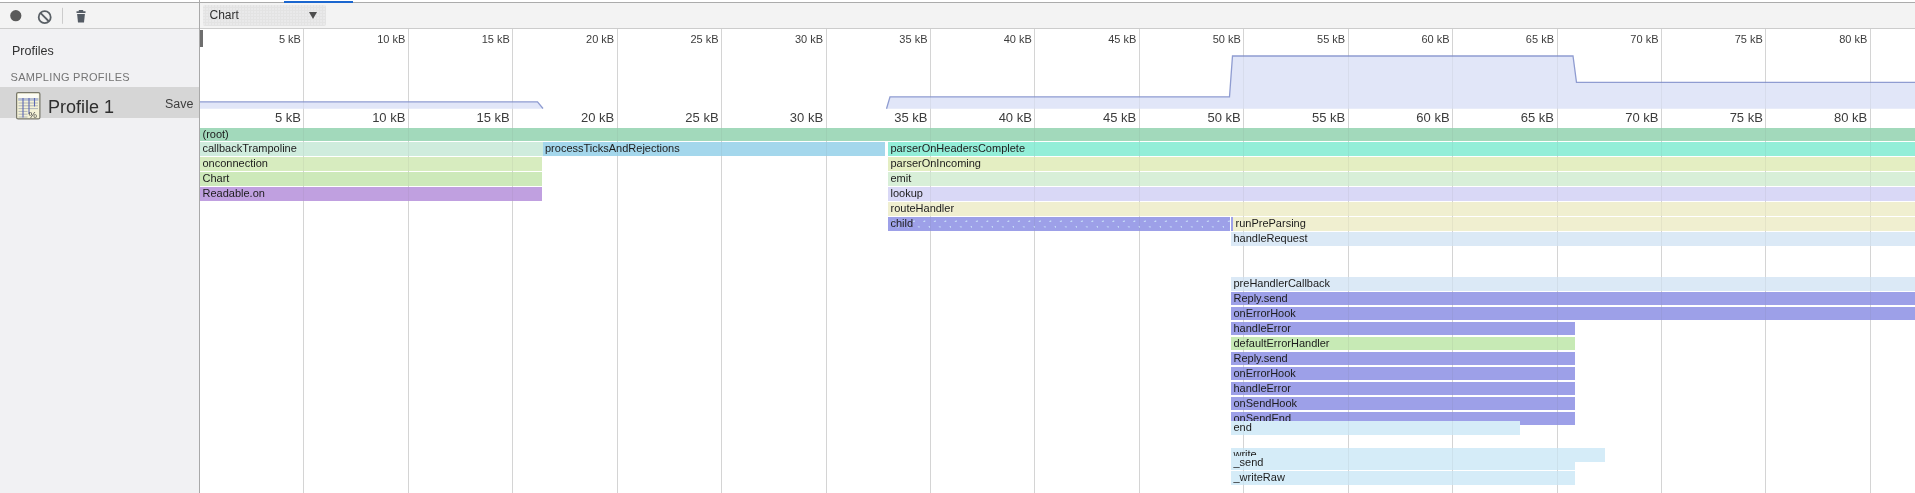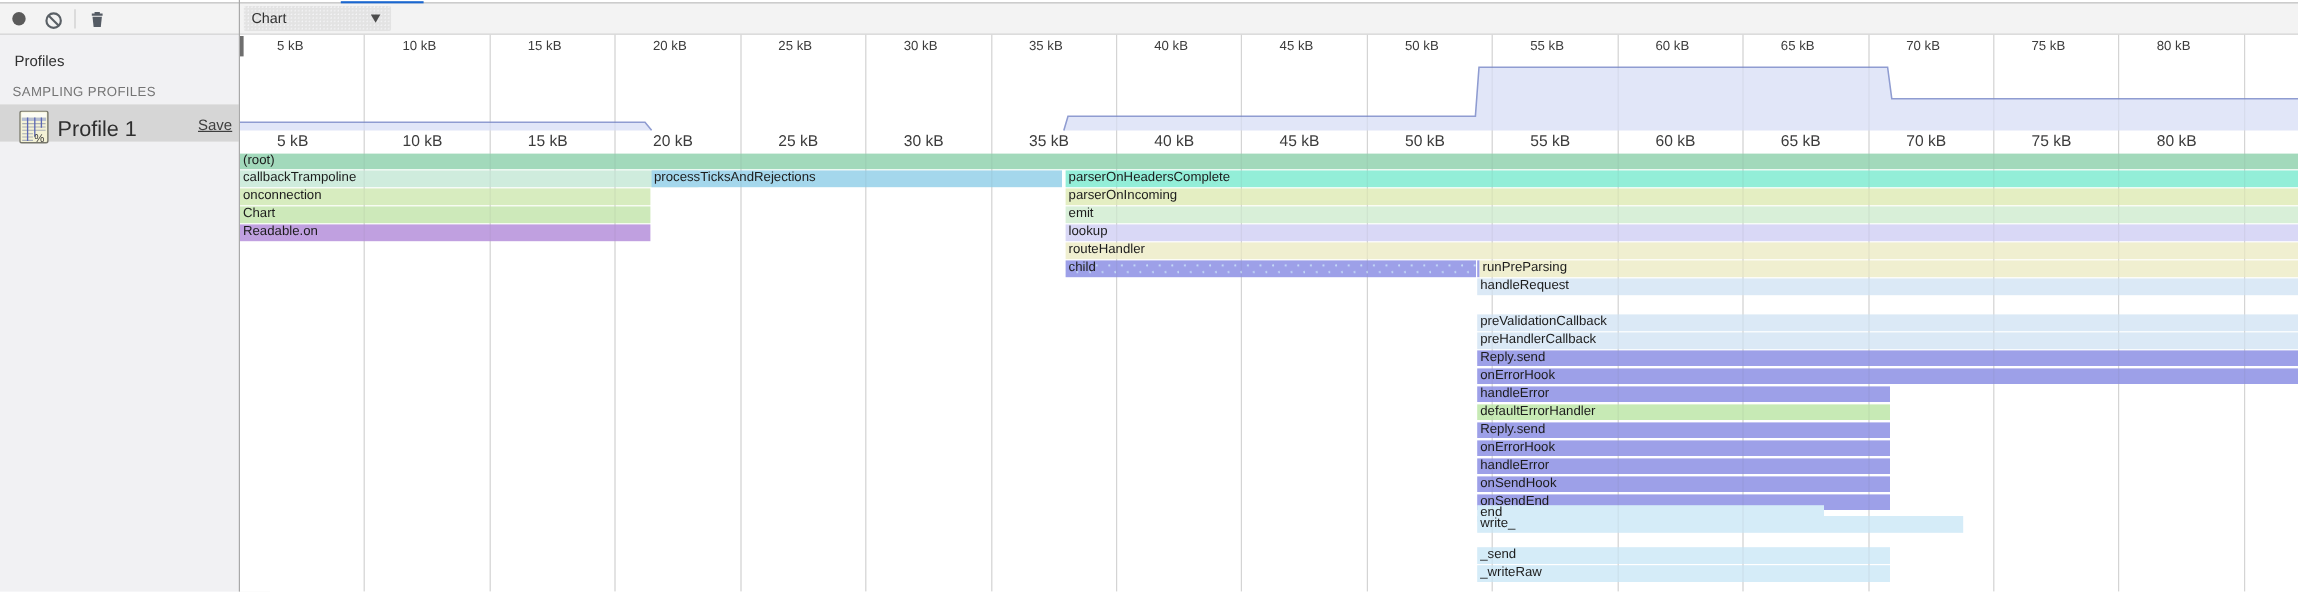--- a/index.html
+++ b/index.html
@@ -7,21 +7,21 @@
 .abs {position:absolute}
 #topstrip {left:0;top:0;width:1915px;height:3px;background:#fff}
 #tabline {left:0;top:1.6px;width:1915px;height:0.9px;background:#ababab}
 #tabind {left:283.7px;top:0.6px;width:69px;height:2.1px;background:#1a66cf}
 #toolbar {left:0;top:3px;width:1915px;height:26px;background:#f3f3f3;border-bottom:1px solid #ccc}
 #sidebar {left:0;top:29px;width:225px;height:464px;background:#f1f1f3}
 #sbline {left:199px;top:0;width:1px;height:493px;background:#a9a9a9}
 #chart {left:200px;top:29px;width:1715px;height:464px;background:#fff;overflow:hidden}
 .gl {position:absolute;top:0;width:1px;height:464px;background:#dedede}
 .glo {position:absolute;top:29px;width:1px;height:464px;background:rgba(100,100,100,0.08)}
-.rl {position:absolute;width:70px;color:#3c3c3c}
+.rl {position:absolute;width:70px;text-align:right;color:#3c3c3c}
 .rlt {font-size:11px;line-height:11px}
 .rlb {font-size:13px;line-height:13.5px}
 .bar {position:absolute;height:13.6px;font-size:11px;line-height:13.6px;color:#1c1c1c;
  white-space:nowrap;overflow:hidden;padding-left:2.5px}
 .root{background:#a2d9bb}
 .cbt{background:#cfecdd}
 .ptar{background:#a4d7ec}
 .pohc{background:#93eed8}
 .onconn{background:#d7ecbf}
 .poi{background:#e4eec2}
@@ -40,21 +40,21 @@
  background-size:10.5px 13.6px}
 .sel {left:202.5px;top:2px;width:123px;height:21px;background:#e3e3e3;border-radius:2px;
  background-image:radial-gradient(circle at 1px 1px, #f6f6f8 0.55px, transparent 0.8px);background-size:3px 3px;
  font-size:12px;color:#303030;line-height:21px;padding-left:7px}
 .sel .tri {position:absolute;right:8.5px;top:7px;width:0;height:0;
  border-left:4.3px solid transparent;border-right:4.3px solid transparent;border-top:7px solid #4c4c4c}
 #profiles {left:12px;top:14.5px;font-size:12.5px;color:#303030}
 #samphead {left:10.5px;top:42px;font-size:11px;color:#747474;letter-spacing:0.3px}
 #selrow {left:0;top:58px;width:199px;height:31px;background:#d6d6d6}
 #pname {left:48px;top:9.5px;font-size:18px;color:#2e2e2e}
-#save {right:5.5px;top:9.5px;font-size:12.5px;color:#3e3e3e;text-decoration:underline}
+#save {right:5.5px;top:9.5px;font-size:12.5px;color:#3e3e3e;}
 </style></head><body>
 <div id="page">
 <div class="abs" id="topstrip"></div>
 <div class="abs" id="tabline"></div>
 <div class="abs" id="tabind"></div>
 <div class="abs" id="toolbar">
 <svg class="abs" style="left:0;top:0" width="100" height="26" viewBox="0 0 100 26">
 <circle cx="15.8" cy="12.7" r="5.6" fill="#5a5a5a"></circle>
 <circle cx="44.7" cy="14.2" r="6" fill="none" stroke="#5a6066" stroke-width="1.8"></circle>
 <line x1="40.4" y1="9.9" x2="49" y2="18.5" stroke="#5a6066" stroke-width="1.8"></line>
@@ -158,33 +158,32 @@
 <div class="bar poi" style="left:888px;top:157.4px;width:1027px">parserOnIncoming</div>
 <div class="bar socket" style="left:200px;top:172.3px;width:341.5px">Chart</div>
 <div class="bar emit" style="left:888px;top:172.3px;width:1027px">emit</div>
 <div class="bar readable" style="left:200px;top:187.3px;width:341.5px">Readable.on</div>
 <div class="bar lookup" style="left:888px;top:187.3px;width:1027px">lookup</div>
 <div class="bar cream" style="left:888px;top:202.2px;width:1066px">routeHandler</div>
 <div class="bar peri dots" style="left:888px;top:217.2px;width:341.5px">child</div>
 <div class="bar peri" style="left:1230.7px;top:217.2px;width:1.7px"></div>
 <div class="bar cream" style="left:1233px;top:217.2px;width:682px">runPreParsing</div>
 <div class="bar lblue" style="left:1231px;top:232.1px;width:684px">handleRequest</div>
-<div class="bar lblue" style="left:1231px;top:262.0px;width:684px">preValidationCallback</div>
 <div class="bar lblue" style="left:1231px;top:277.0px;width:684px">preHandlerCallback</div>
 <div class="bar peri" style="left:1231px;top:291.9px;width:684px">Reply.send</div>
 <div class="bar peri" style="left:1231px;top:306.9px;width:684px">onErrorHook</div>
 <div class="bar peri" style="left:1231px;top:321.9px;width:343.5px">handleError</div>
 <div class="bar dgreen" style="left:1231px;top:336.8px;width:343.5px">defaultErrorHandler</div>
 <div class="bar peri" style="left:1231px;top:351.8px;width:343.5px">Reply.send</div>
 <div class="bar peri" style="left:1231px;top:366.7px;width:343.5px">onErrorHook</div>
 <div class="bar peri" style="left:1231px;top:381.6px;width:343.5px">handleError</div>
 <div class="bar peri" style="left:1231px;top:396.6px;width:343.5px">onSendHook</div>
 <div class="bar peri" style="left:1231px;top:411.6px;width:343.5px">onSendEnd</div>
 <div class="bar lblue2" style="left:1231px;top:421px;width:289px">end</div>
-<div class="bar lblue2" style="left:1231px;top:430px;width:405px">write_</div>
+<div class="bar lblue2" style="left:1231px;top:448px;width:374px">write_</div>
 <div class="bar lblue2" style="left:1231px;top:456.4px;width:343.5px">_send</div>
 <div class="bar lblue2" style="left:1231px;top:471.3px;width:343.5px">_writeRaw</div>
 <div class="glo" style="left:303.4px"></div>
 <div class="glo" style="left:407.9px"></div>
 <div class="glo" style="left:512.3px"></div>
 <div class="glo" style="left:616.7px"></div>
 <div class="glo" style="left:721.1px"></div>
 <div class="glo" style="left:825.6px"></div>
 <div class="glo" style="left:930.0px"></div>
 <div class="glo" style="left:1034.4px"></div>

